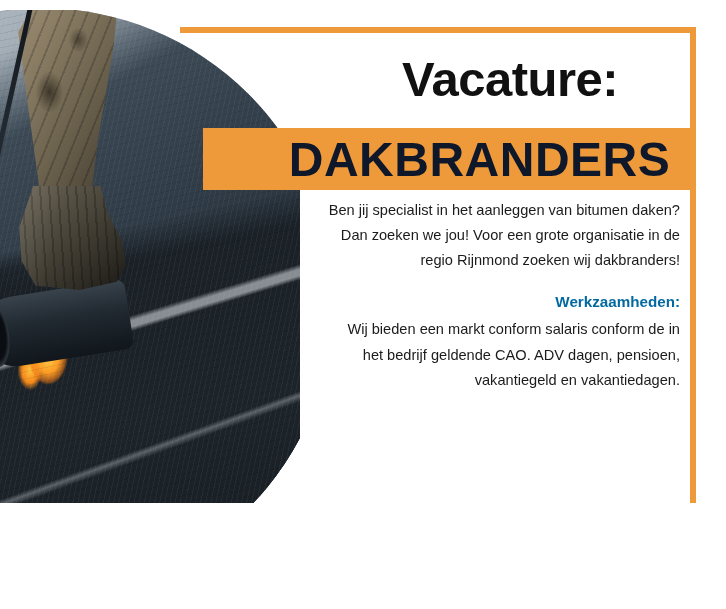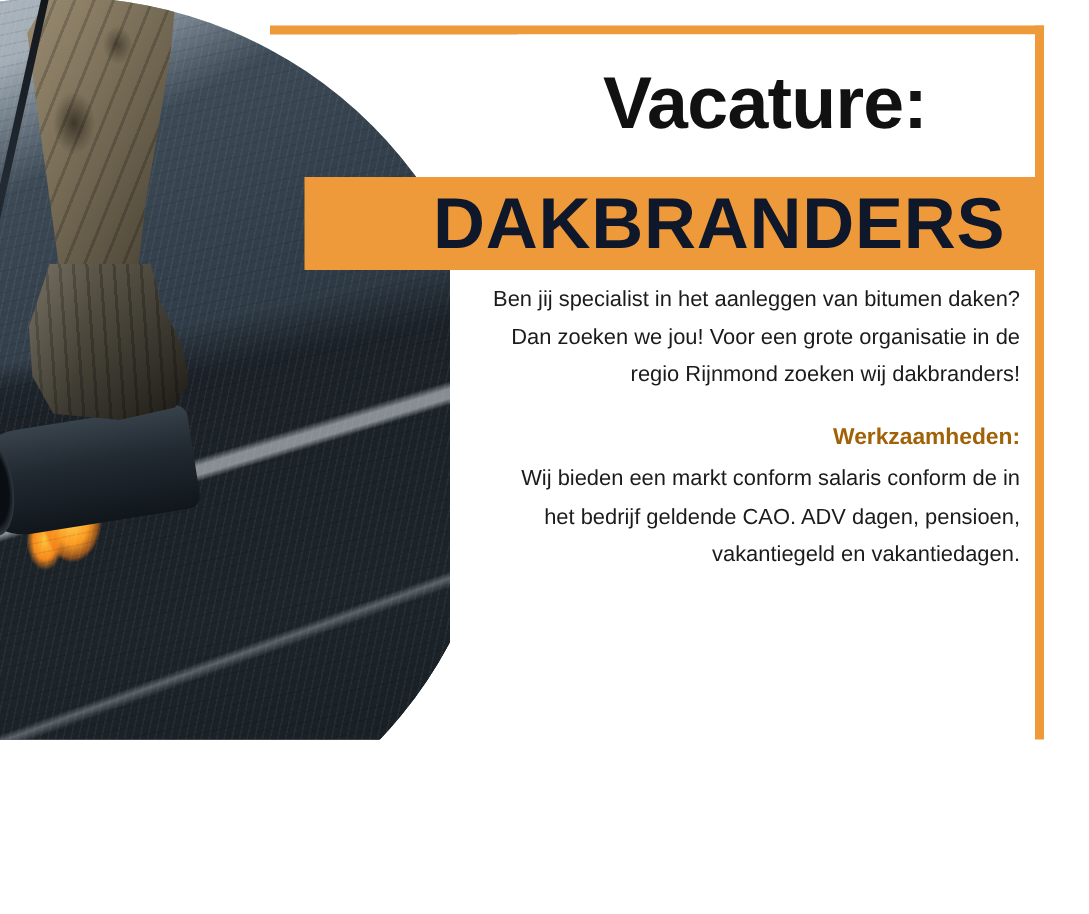--- a/index.html
+++ b/index.html
@@ -3,21 +3,21 @@
 <meta charset="utf-8">
 <style>
   html,body{margin:0;padding:0;}
   body{
     width:726px;height:609px;overflow:hidden;
     background:#ffffff;
     font-family:"Liberation Sans", sans-serif;
     position:relative;
   }
   #poster{
-    position:absolute;left:0;top:0;width:726px;height:493px;
+    position:absolute;left:0;top:10px;width:726px;height:493px;
     background:#ffffff;overflow:hidden;
   }
 
   
   .photo-circle{
     position:absolute;
     left:-252px; top:-2px;
     width:586px; height:586px;
     border-radius:50%;
     overflow:hidden;
@@ -158,21 +158,21 @@
     z-index:10;
     text-align:right;
     color:#1b1b1b;
     font-size:14.6px;
     line-height:1.72;
     font-family:"Liberation Sans", sans-serif;
   }
   .copy p{margin:0 0 14px 0;}
   .copy h3{
     margin:16px 0 2px 0;
-    font-size:15.2px;font-weight:bold;color:#a16207;
+    font-size:15.2px;font-weight:bold;color:#0369a1;
     line-height:1.72;
   }
 
   
   .mail-row{
     position:absolute;left:328px;top:556px;width:352px;
     z-index:10;
     display:flex;align-items:center;justify-content:flex-end;
   }
   .mail-text{

